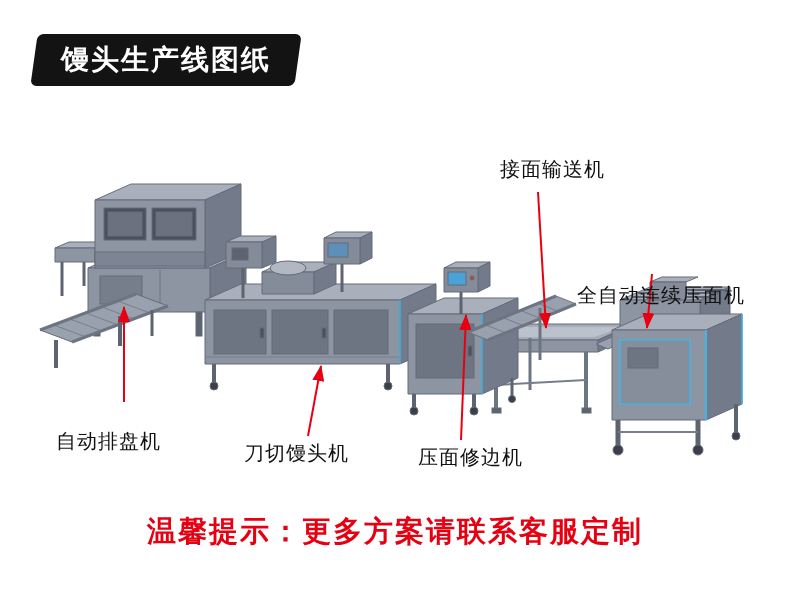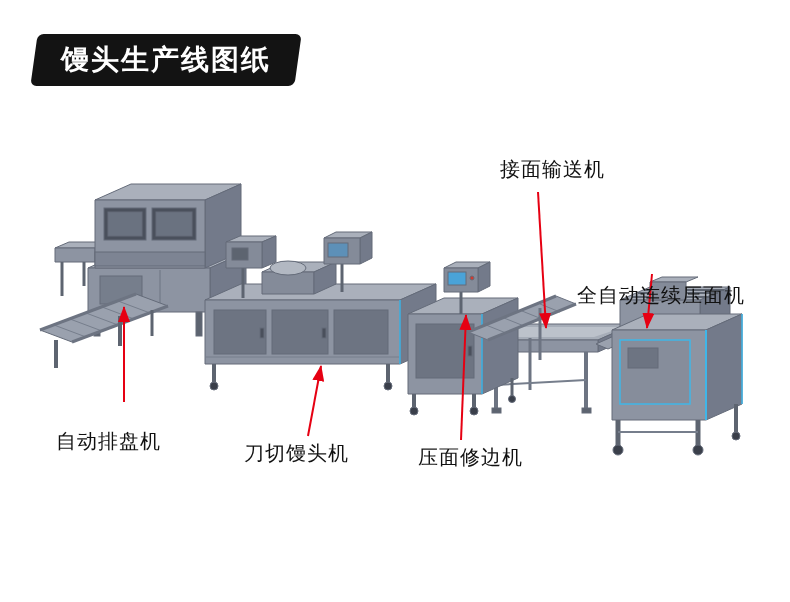--- a/index.html
+++ b/index.html
@@ -242,14 +242,15 @@
       </g>
     </svg>
 
     <div class="mlabel" style="left:500px; top:156px;">接面输送机</div>
     <div class="mlabel" style="left:577px; top:246px;margin-top:36px;">全自动连续压面机</div>
     <div class="mlabel" style="left:56px; top:408px;margin-top:20px;">自动排盘机</div>
     <div class="mlabel" style="left:244px; top:440px;">刀切馒头机</div>
     <div class="mlabel" style="left:418px; top:444px;text-align:center;">压面修边机</div>
   </div>
 
+  <div class="notice">温馨提示：更多方案请联系客服定制</div>
 
 </div>
 
 </body></html>

